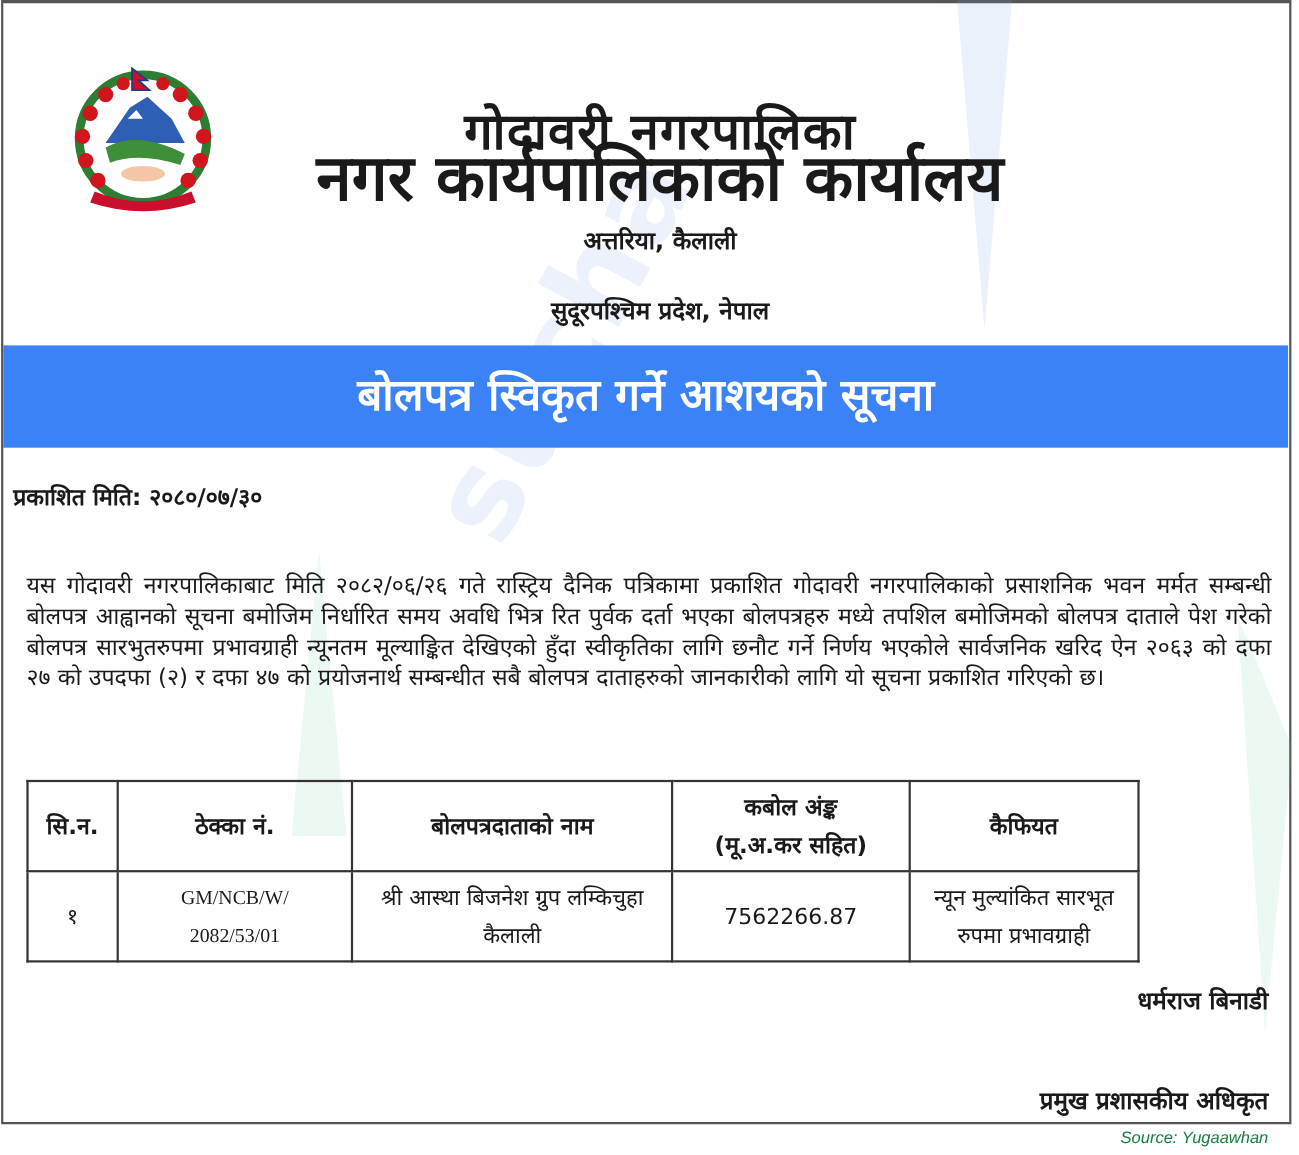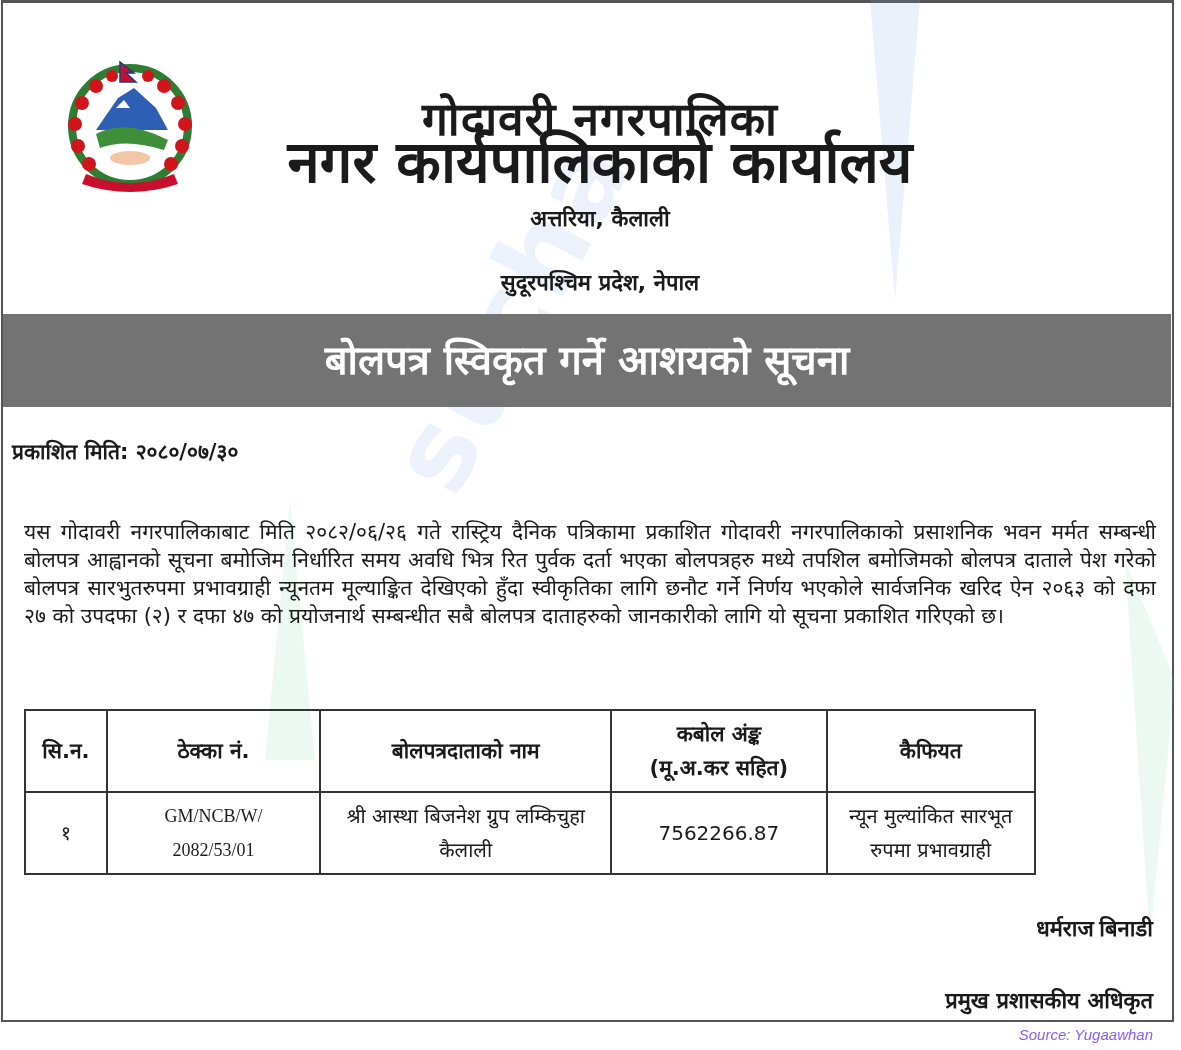--- a/index.html
+++ b/index.html
@@ -25,21 +25,21 @@
   .title2 {
     position: absolute; left: 240px; top: 120px; width: 720px; text-align: center;
     font-size: 58px; font-weight: bold;
   }
   .addr1, .addr2 {
     position: absolute; left: 380px; width: 440px; text-align: center; font-size: 22px; font-weight: bold;
   }
   .addr1 { top: 202px; }
   .addr2 { top: 266px; }
   .banner {
-    position: absolute; left: 3px; top: 314px; width: 1168px; height: 93px; background: #737373;
+    position: absolute; left: 3px; top: 314px; width: 1168px; height: 93px; background: #3b82f6;
     color: #fff; text-align: center; font-size: 40px; font-weight: bold; line-height: 93px;
   }
   .pubdate {
     position: absolute; left: 12px; top: 437px; width: 1181px; text-align: left;
     font-size: 21px; font-weight: bold;
   }
   .body-text {
     position: absolute; left: 24px; top: 518px; width: 1132px; font-size: 21px; line-height: 28px;
     text-align: justify;
   }
@@ -49,25 +49,25 @@
   }
   table.award th, table.award td {
     border: 2px solid #333; text-align: center; vertical-align: middle; padding: 2px 6px;
   }
   table.award th { height: 76px; font-weight: bold; font-size: 21px; line-height: 34px; }
   table.award td { height: 76px; line-height: 34px; }
   td.mono { font-family: "Liberation Serif", serif; font-size: 18px; }
   .sign-name, .sign-title {
     position: absolute; right: 28px; font-size: 22px; font-weight: bold; text-align: right;
   }
-  .sign-name { top: 912px; font-family: Liberation Serif, serif; }
+  .sign-name { top: 893px; }
   .sign-title { top: 984px; }
   .source {
     position: absolute; right: 28px; top: 1026px; font-family: "Liberation Sans", sans-serif;
-    font-style: italic; font-size: 15px; color: #8b5cf6;
+    font-style: italic; font-size: 15px; color: #15803d;
   }
 </style>
 </head>
 <body>
 
 <div class="frame"></div>
 
 <div class="watermark">sucha</div>
 <svg class="wm-shape" style="left:860px;top:0px" width="70" height="300">
   <polygon points="10,0 60,0 35,300" fill="rgba(120,160,230,0.15)"></polygon>

